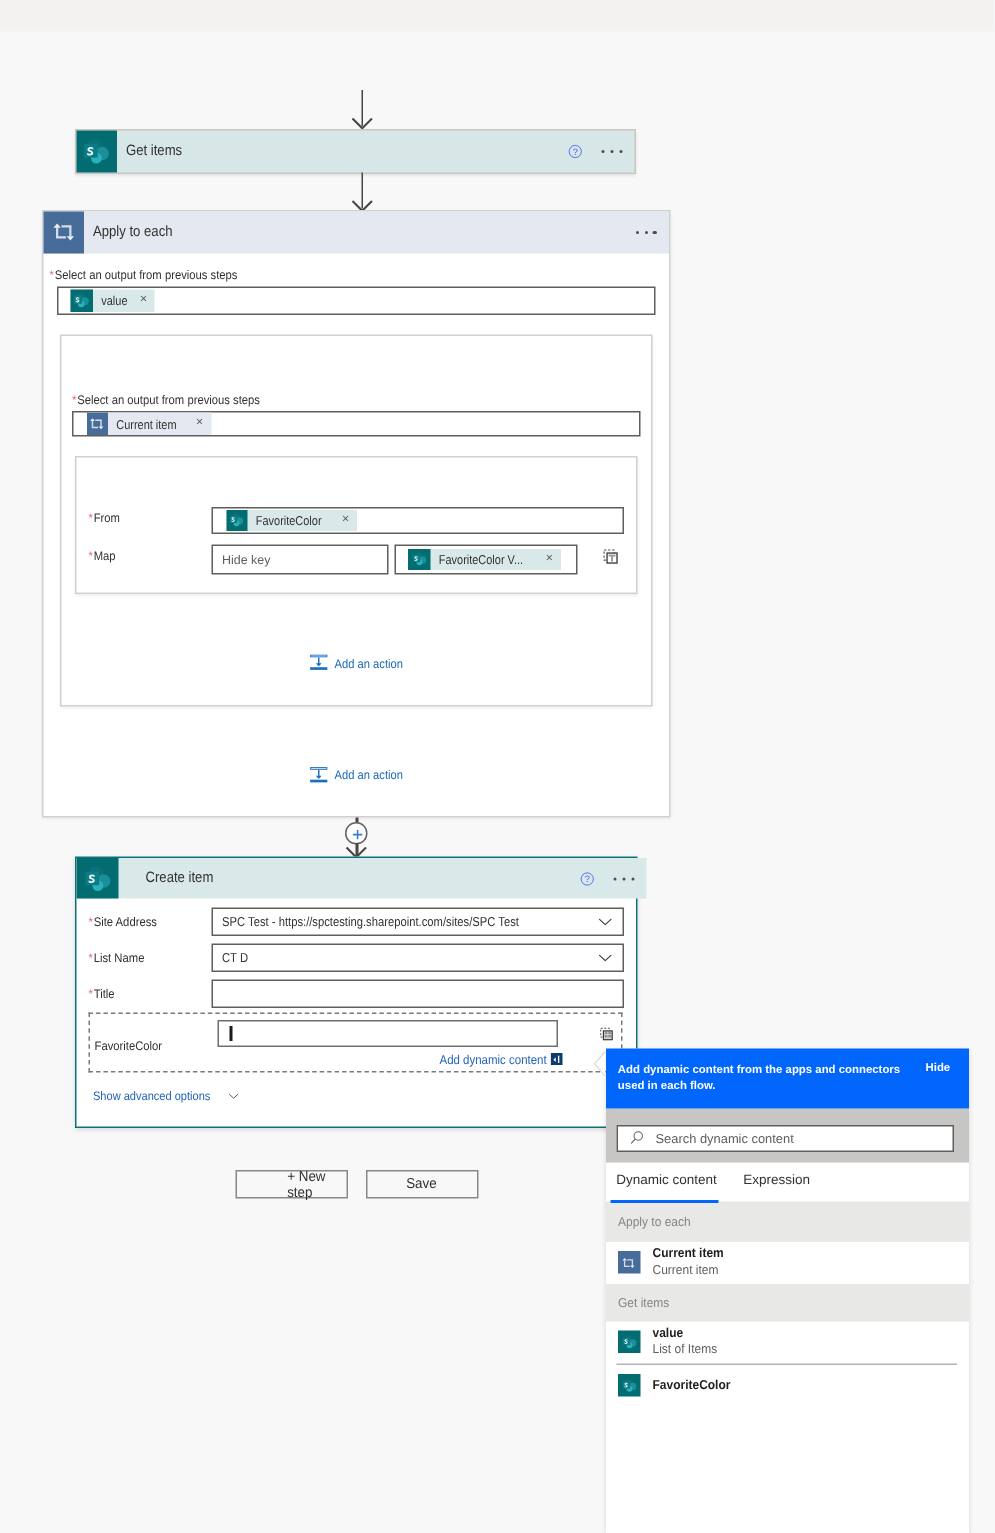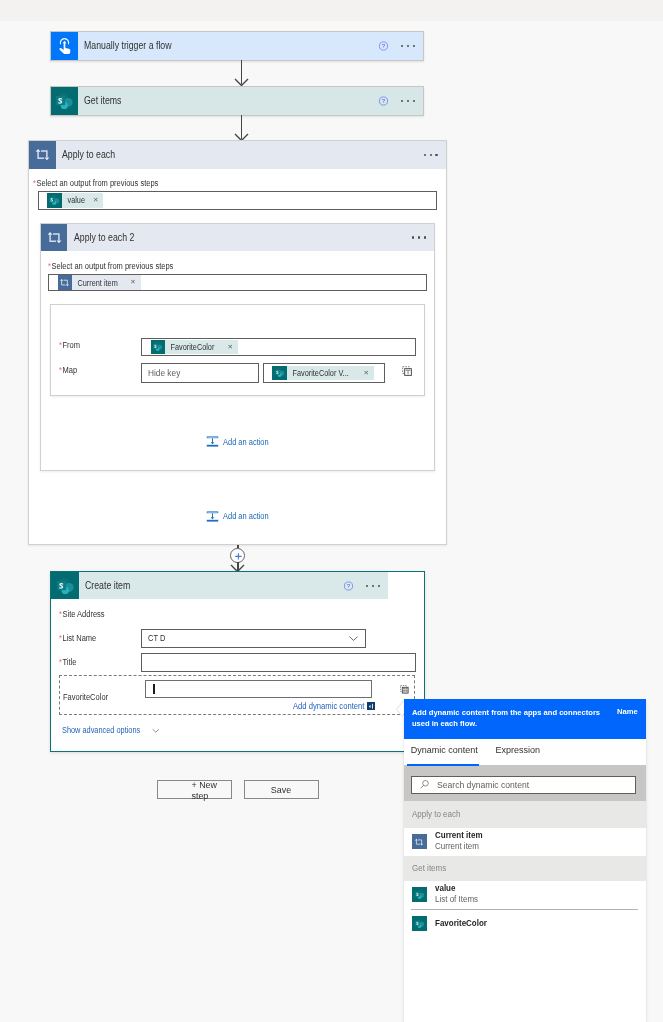--- a/index.html
+++ b/index.html
@@ -121,40 +121,20 @@
     <rect x="0" y="0" width="16" height="16" fill="#0c3d6e"></rect>
     <path fill="#fff" d="M3.6 8.5l3.1-3.1v6.2z"></path>
     <rect x="9.5" y="3.4" width="1.7" height="9.2" fill="#fff"></rect>
   </symbol>
 </defs>
   </svg>
 
 <div id="root">
   <div class="topstrip"></div>
 
-  <div class="abs cardhdr" style="left:50px;top:31px;width:374.3px;height:29.6px;background:#d7e8fc;border:1px solid #c9c6c2;box-sizing:border-box;box-shadow:0 1px 2px rgba(0,0,0,.10);">
-    <div class="cardicon" style="background:#0077fb;">
-      <svg width="19" height="19">
-          <use href="#ico-tap"></use>
-        </svg>
-    </div>
-    <div class="cardtitle">Manually trigger a flow</div>
-    <div class="hdr-right">
-      <div class="qmark">
-          <svg width="11" height="11">
-            <use href="#ico-q"></use>
-          </svg>
-        </div>
-      <div class="ellipsis">
-          <i></i>
-          <i></i>
-          <i></i>
-        </div>
-    </div>
-  </div>
 
   <div class="abs" style="left:237px;top:60px;width:9px;height:26px;">
     <div style="position:absolute;left:4px;top:0;width:1.3px;height:24px;background:#484644;"></div>
     <svg style="position:absolute;left:-4px;top:17px;" width="17" height="10">
         <path d="M2 2l6.5 6.5L15 2" fill="none" stroke="#484644" stroke-width="1.4"></path>
       </svg>
   </div>
 
   <div class="abs cardhdr" style="left:50px;top:86px;width:374.3px;height:29.6px;background:#d7e7e7;border:1px solid #c9c6c2;box-sizing:border-box;box-shadow:0 1px 2px rgba(0,0,0,.10);">
     <div class="cardicon" style="background:#036c70;">
@@ -212,35 +192,20 @@
             <use href="#ico-sp"></use>
           </svg>
         </div>
       <span class="chiplabel">value</span>
       <span class="chipx">✕</span>
     </div>
   </div>
 
   <div class="abs" style="left:39.8px;top:222.6px;width:395.5px;height:248px;background:#fff;border:1px solid #d0d0d0;box-sizing:border-box;box-shadow:0 1px 2px rgba(0,0,0,.08);"></div>
 
-  <div class="abs cardhdr" style="left:40.8px;top:223.6px;width:393.5px;height:27.8px;background:#e4e8f0;">
-    <div class="cardicon" style="background:#486c9a;width:26.7px;height:27.6px;flex:0 0 26.7px;">
-      <svg width="17" height="17">
-          <use href="#ico-loop"></use>
-        </svg>
-    </div>
-    <div class="cardtitle">Apply to each 2</div>
-    <div class="hdr-right">
-      <div class="ellipsis">
-          <i></i>
-          <i></i>
-          <i></i>
-        </div>
-    </div>
-  </div>
 
   <div class="abs fieldlabel" style="left:48px;top:261px;">
     <span class="req">*</span><span>Select an output from previous steps</span>
   </div>
   <div class="abs tokenbox" style="left:48px;top:273.8px;width:379px;height:17.6px;">
     <div class="chip" style="margin-left:8.5px;background:#e4e8f0;">
       <div class="chipicon" style="background:#486c9a;">
           <svg width="11" height="11">
             <use href="#ico-loop"></use>
           </svg>
@@ -312,21 +277,21 @@
       </svg>
   </div>
   <div class="abs" style="left:237.2px;top:562px;width:9px;height:10px;">
     <div style="position:absolute;left:0;top:0;width:1.4px;height:9px;background:#484644;"></div>
     <svg style="position:absolute;left:-7.8px;top:0.5px;" width="17" height="10">
         <path d="M2 2l6.5 6.5L15 2" fill="none" stroke="#484644" stroke-width="1.4"></path>
       </svg>
   </div>
 
   <div class="abs" style="left:49.9px;top:570.5px;width:375.4px;height:181px;background:#fff;border:1.4px solid #0d7178;box-sizing:border-box;box-shadow:0 1px 3px rgba(0,0,0,.12);"></div>
-  <div class="abs cardhdr" style="left:51.3px;top:571.9px;width:337px;height:27.5px;background:#d9e8e8;">
+  <div class="abs cardhdr" style="left:51.3px;top:571.9px;width:380px;height:27.5px;background:#d9e8e8;gap:12px;">
     <div class="cardicon" style="background:#036c70;width:27.6px;height:27.5px;flex:0 0 27.6px;">
       <svg width="20" height="20">
           <use href="#ico-sp"></use>
         </svg>
     </div>
     <div class="cardtitle">Create item</div>
     <div class="hdr-right">
       <div class="qmark">
           <svg width="11" height="11">
             <use href="#ico-q"></use>
@@ -336,25 +301,31 @@
           <i></i>
           <i></i>
           <i></i>
         </div>
     </div>
   </div>
 
   <div class="abs fieldlabel" style="left:59.3px;top:608.5px;">
     <span class="req">*</span><span>Site Address</span>
   </div>
+  <div class="abs txtinput" style="left:141px;top:605px;width:275px;height:18.5px;">
+    <span class="val">SPC Test - https://spctesting.sharepoint.com/sites/SPC Test</span>
+    <svg width="13" height="13" style="position:absolute;right:5px;">
+        <use href="#ico-chev"></use>
+      </svg>
+  </div>
 
   <div class="abs fieldlabel" style="left:59.3px;top:632.5px;">
     <span class="req">*</span><span>List Name</span>
   </div>
-  <div class="abs txtinput" style="left:141px;top:629px;width:225px;height:18.5px;">
+  <div class="abs txtinput" style="left:141px;top:629px;width:275px;height:18.5px;">
     <span class="val">CT D</span>
     <svg width="13" height="13" style="position:absolute;right:5px;">
         <use href="#ico-chev"></use>
       </svg>
   </div>
 
   <div class="abs fieldlabel" style="left:59.3px;top:656.5px;">
     <span class="req">*</span><span>Title</span>
   </div>
   <div class="abs txtinput" style="left:141px;top:653px;width:275px;height:18.5px;"></div>
@@ -388,34 +359,34 @@
   <div class="abs" style="left:156.8px;top:779.6px;width:75.5px;height:19.8px;background:#f8f8f8;border:1px solid #8a8886;box-sizing:border-box;display:flex;align-items:center;justify-content:center;padding-left:32px;">
     <span style="font-size:9.6px;display:inline-block;transform:scaleX(0.93);">+ New step</span>
   </div>
   <div class="abs" style="left:243.7px;top:779.6px;width:75.2px;height:19.8px;background:#f8f8f8;border:1px solid #8a8886;box-sizing:border-box;display:flex;align-items:center;justify-content:center;">
     <span style="font-size:9.6px;display:inline-block;transform:scaleX(0.93);">Save</span>
   </div>
 
   <div id="dcpanel" style="left:404px;top:699px;width:242px;height:323px;">
     <div class="dc-head" style="height:40px;position:relative;">
       <div style="position:absolute;left:7.9px;top:8px;font-size:7.6px;font-weight:bold;line-height:11.1px;width:196px;">Add dynamic content from the apps and connectors used in each flow.</div>
-      <div style="position:absolute;left:213px;top:8px;font-size:7.6px;font-weight:bold;cursor:pointer;">Name</div>
+      <div style="position:absolute;left:213px;top:8px;font-size:7.6px;font-weight:bold;cursor:pointer;">Hide</div>
+    </div>
+    <div style="background:#c8c6c4;padding:10.5px 9.6px 7px 7px;">
+      <div style="background:#fff;border:1px solid #605e5c;height:16px;display:flex;align-items:center;padding-left:6.5px;">
+        <svg width="11" height="11">
+            <use href="#ico-search"></use>
+          </svg>
+        <span style="margin-left:7.5px;color:#605e5c;font-size:8.6px;">Search dynamic content</span>
+      </div>
     </div>
     <div style="position:relative;height:26px;">
       <div class="dc-tab" style="position:absolute;left:6.8px;top:6px;">Dynamic content</div>
       <div style="position:absolute;left:2.9px;top:25.4px;width:72.4px;height:1.8px;background:#0066fc;"></div>
       <div class="dc-tab" style="position:absolute;left:91.5px;top:6px;">Expression</div>
-    </div>
-    <div style="background:#c8c6c4;padding:10.5px 9.6px 7px 7px;">
-      <div style="background:#fff;border:1px solid #605e5c;height:16px;display:flex;align-items:center;padding-left:6.5px;">
-        <svg width="11" height="11">
-            <use href="#ico-search"></use>
-          </svg>
-        <span style="margin-left:7.5px;color:#605e5c;font-size:8.6px;">Search dynamic content</span>
-      </div>
     </div>
     <div class="dc-group" style="height:27px;">
         <span>Apply to each</span>
       </div>
     <div class="dc-item" style="height:28px;padding-left:7.5px;">
       <div style="width:15px;height:15px;background:#486c9a;display:flex;align-items:center;justify-content:center;flex:0 0 15px;">
         <svg width="10" height="10">
             <use href="#ico-loop"></use>
           </svg>
       </div>

